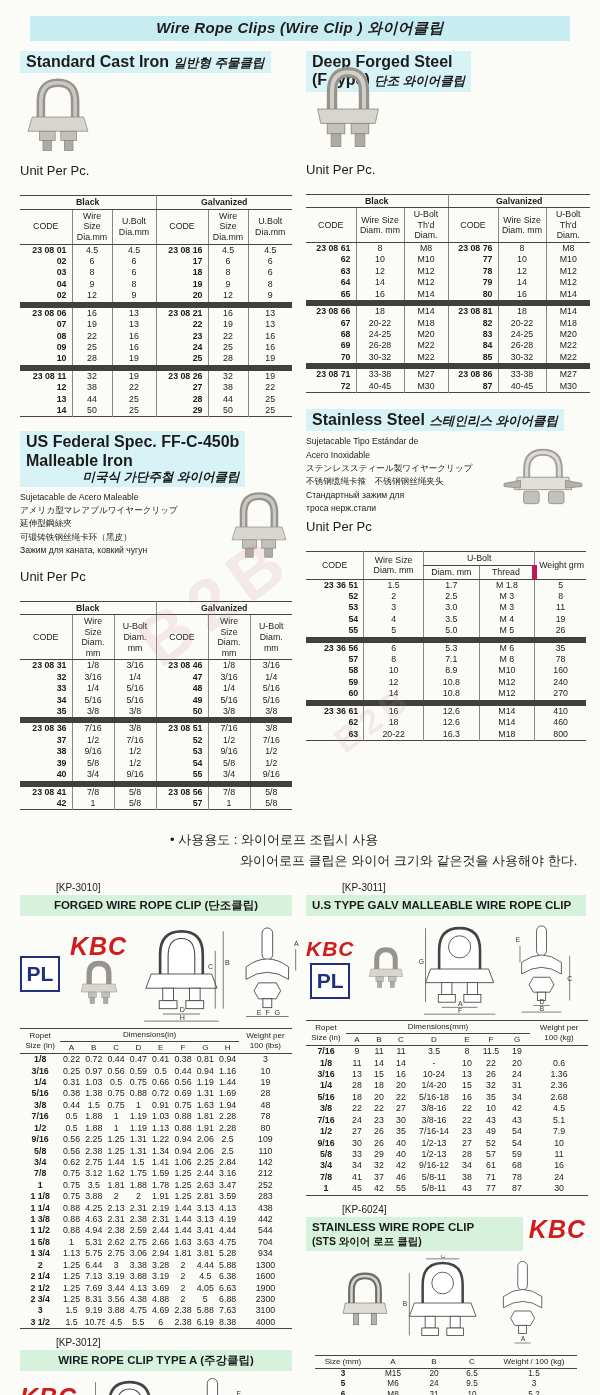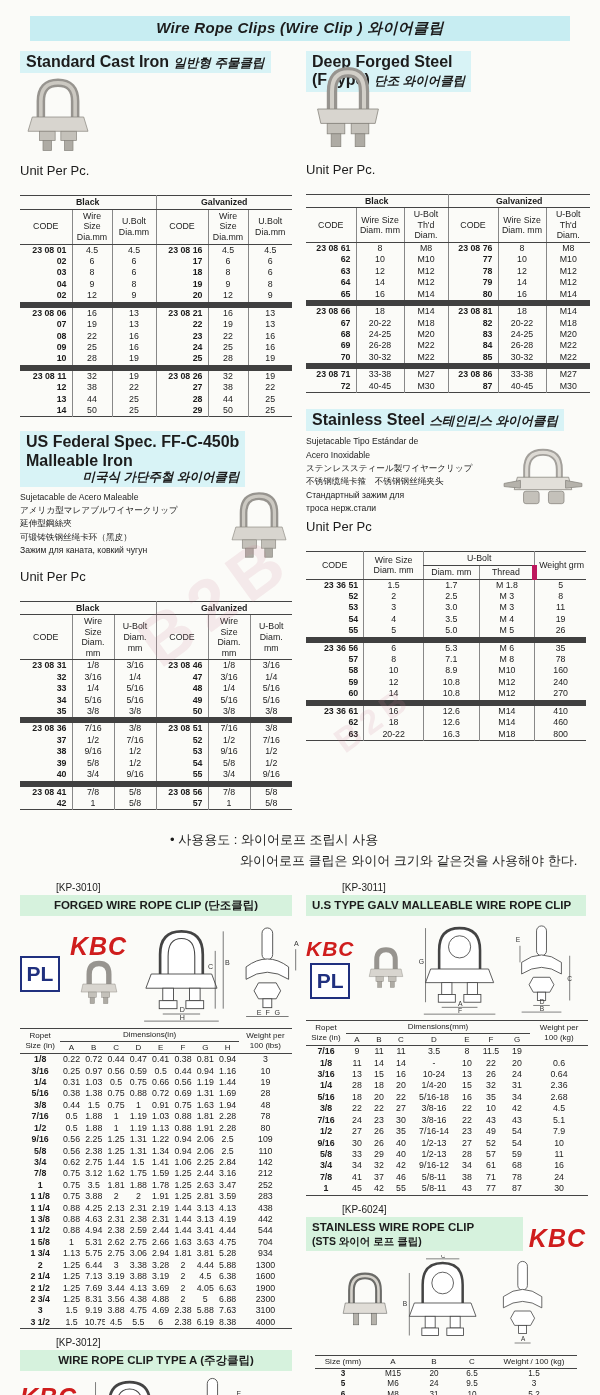--- a/index.html
+++ b/index.html
@@ -1192,21 +1192,21 @@
             </tr>
             <tr>
               <td>3/16</td>
               <td>13</td>
               <td>15</td>
               <td>16</td>
               <td>10-24</td>
               <td>13</td>
               <td>26</td>
               <td>24</td>
-              <td>0.64</td>
+              <td>1.36</td>
             </tr>
             <tr>
               <td>1/4</td>
               <td>28</td>
               <td>18</td>
               <td>20</td>
               <td>1/4-20</td>
               <td>15</td>
               <td>32</td>
               <td>31</td>
@@ -1310,21 +1310,21 @@
               <td>77</td>
               <td>87</td>
               <td>30</td>
             </tr>
           </tbody>
       </table>
     </div>
 
     <div>
       <div class="kptag">[KP-6024]</div>
-      <div style="display:flex;align-items:flex-end;gap:6px">
+      <div style="display:flex;align-items:flex-start;gap:6px">
         <div class="kpbar" style="flex:1;text-align:left">
           <span>STAINLESS WIRE ROPE CLIP</span>
           <span class="sub">(STS 와이어 로프 클립)</span>
         </div>
         <div class="kbc">KBC</div>
       </div>
       <div class="logorow" style="margin:4px 0 2px;justify-content:center">
         <svg width="52" height="68" viewBox="0 0 100 120">
           <path d="M24,62 L24,36 Q24,8 50,8 Q76,8 76,36 L76,62" fill="none" stroke="#6b6b68" stroke-width="13"></path>
           <path d="M24,62 L24,36 Q24,8 50,8 Q76,8 76,36 L76,62" fill="none" stroke="#d6d3cc" stroke-width="5"></path>

